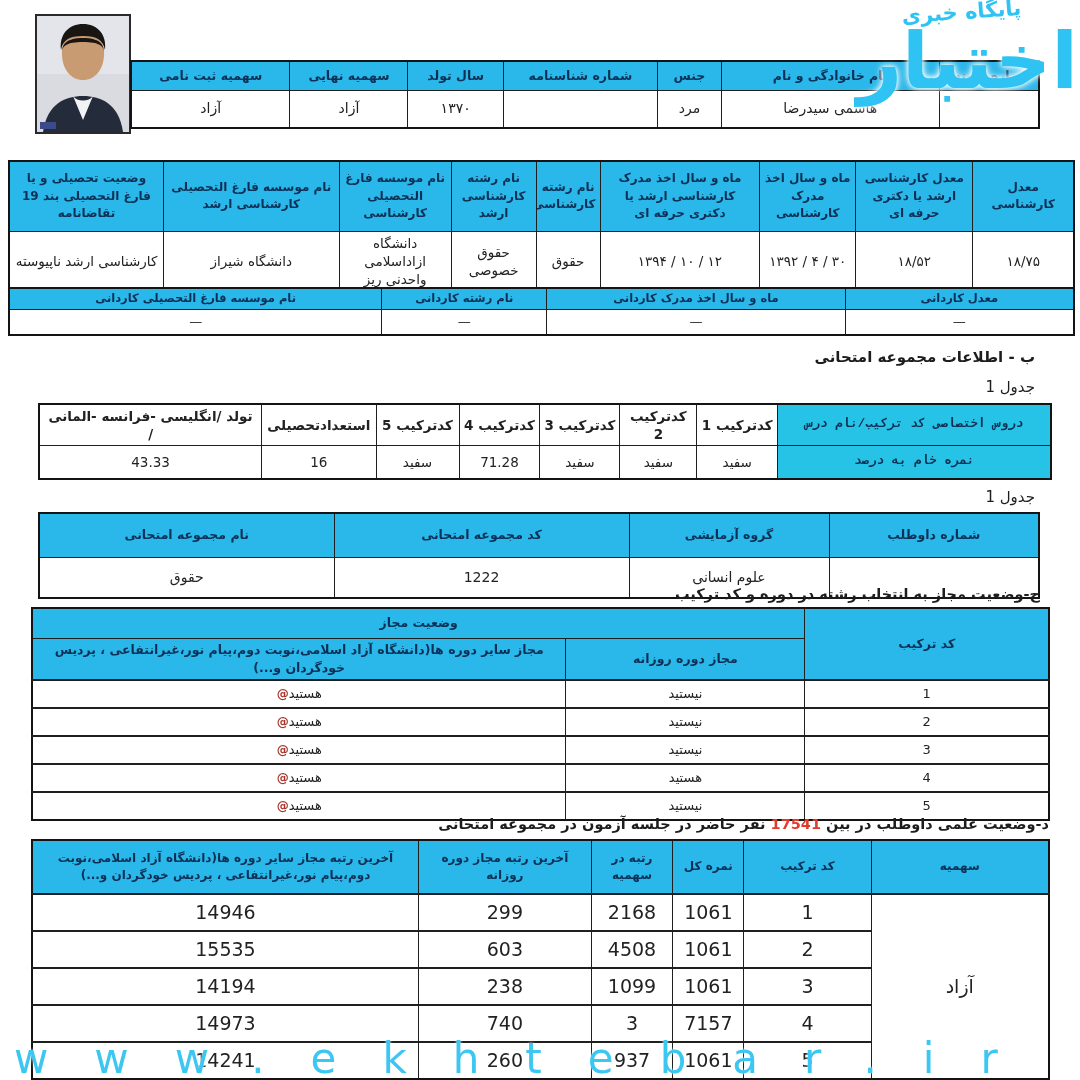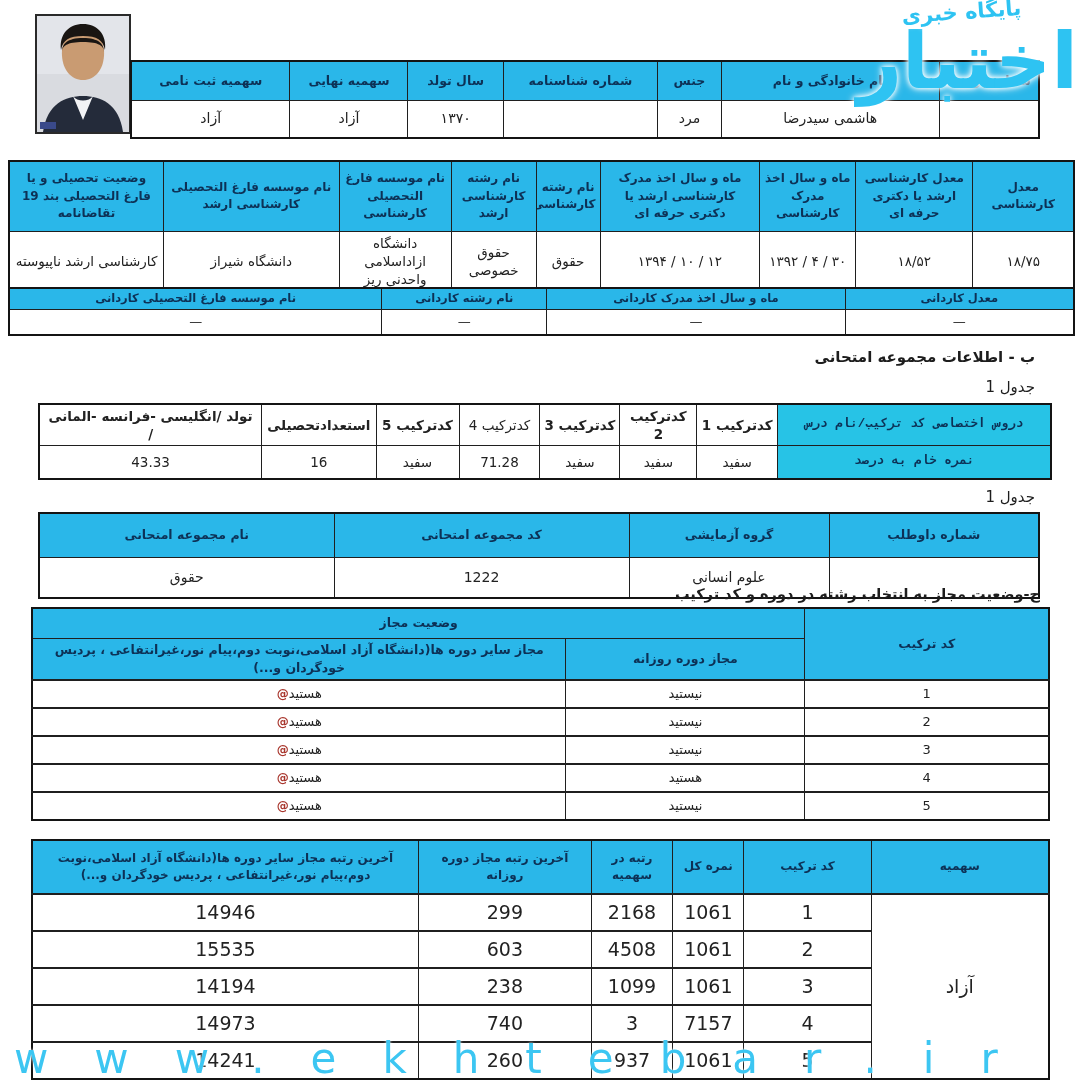--- a/index.html
+++ b/index.html
@@ -21,21 +21,21 @@
   td.hd2{background:var(--cy2);color:var(--hdtx);font-weight:bold;font-size:12.5px;line-height:1.4;font-family:Liberation Mono, monospace;}
   td.val{font-size:14px;color:var(--ink);line-height:1.35;}
 
   .sect{position:absolute;font-size:15px;color:#1d1d1d;font-weight:600;white-space:nowrap;}
   .red{color:#e03c2d;font-weight:bold;}
   .mark{color:#a8352c;font-weight:bold;font-size:12px;}
 
   
   #photo{position:absolute;left:35px;top:14px;width:96px;height:120px;border:2px solid #2a2a2a;background:#d8dade;}
   #tableA{position:absolute;left:130px;top:60px;width:910px;}
-  #tableA td.hd{height:39px;}
+  #tableA td.hd{height:29px;}
   #tableA td.val{height:38px;}
 
   
   #tableB{position:absolute;left:8px;top:160px;width:1067px;}
   #tableB td.hd{height:70px;font-size:12px;}
   #tableB td.val{height:50px;font-size:13.5px;}
   #kardani{position:absolute;left:8px;top:287px;width:1067px;}
   #kardani td.hd{height:21px;font-size:11.5px;padding:0 3px;}
   #kardani td.val{height:26px;font-size:13px;}
 
@@ -193,21 +193,21 @@
         <col style="width:8.2%">
         <col style="width:11.3%">
         <col style="width:22%">
       </colgroup>
     <tbody>
         <tr>
       <td class="hd2">دروس اختصاصی کد ترکیب/نام درس</td>
       <td class="val" style="font-weight:600">کدترکیب 1</td>
       <td class="val" style="font-weight:600">کدترکیب 2</td>
       <td class="val" style="font-weight:600">کدترکیب 3</td>
-      <td class="val" style="font-weight:400">کدترکیب 4</td>
+      <td class="val" style="font-weight:700">کدترکیب 4</td>
       <td class="val" style="font-weight:600">کدترکیب 5</td>
       <td class="val" style="font-weight:600">استعدادتحصیلی</td>
       <td class="val" style="font-weight:600">تولد /انگلیسی -فرانسه -المانی /</td>
     </tr>
     <tr>
       <td class="hd2">نمره خام به درصد</td>
       <td class="val">سفید</td>
       <td class="val">سفید</td>
       <td class="val">سفید</td>
       <td class="val">71.28</td>
@@ -281,20 +281,25 @@
       <td class="val"><span>هستید</span><span class="mark">@</span></td>
     </tr>
     <tr class="body">
       <td class="val">5</td>
       <td class="val">نیستید</td>
       <td class="val"><span>هستید</span><span class="mark">@</span></td>
     </tr>
   </tbody>
     </table>
 
+  <div class="sect" style="top:816px;right:31px;font-size:14.5px;">
+    <span>د-وضعیت علمی داوطلب در بین</span>
+    <span class="red">17541</span>
+    <span>نفر حاضر در جلسه آزمون در مجموعه امتحانی</span>
+  </div>
 
   <table id="tableD" class="tbl">
     <colgroup>
         <col style="width:17.5%">
         <col style="width:12.5%">
         <col style="width:7%">
         <col style="width:8%">
         <col style="width:17%">
         <col style="width:38%">
       </colgroup>

